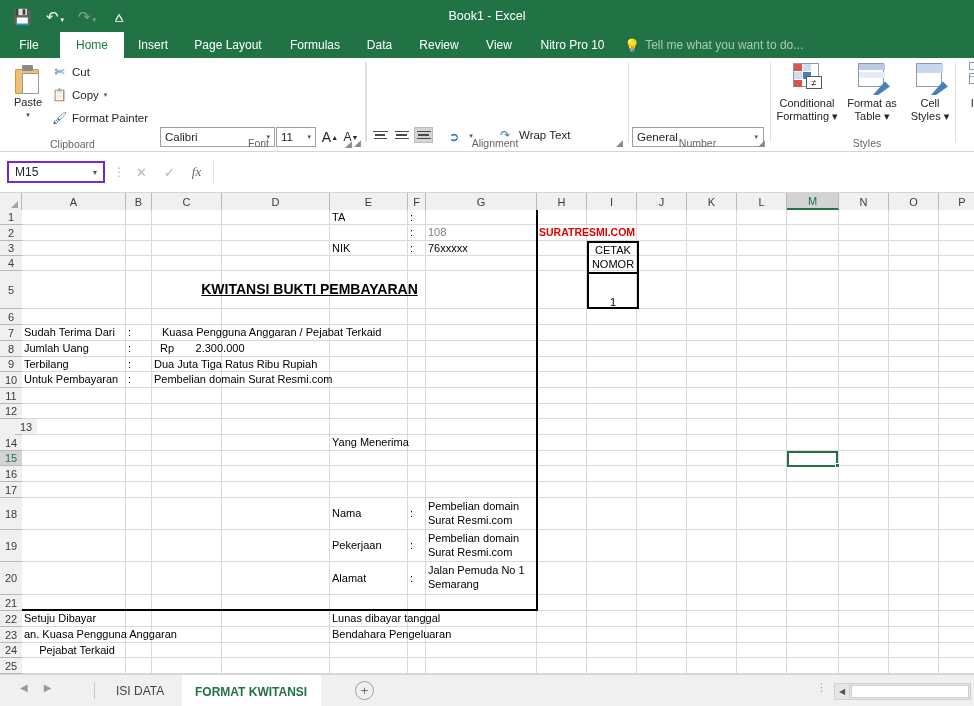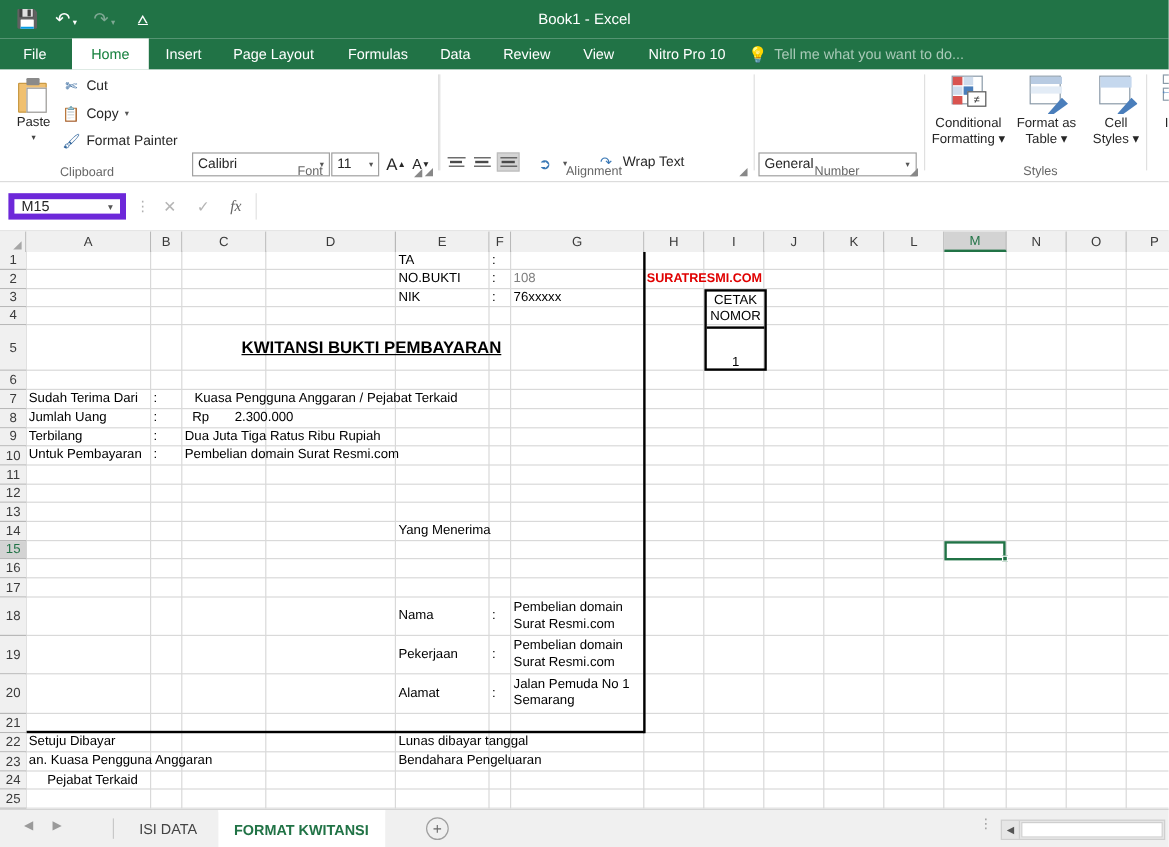--- a/index.html
+++ b/index.html
@@ -124,21 +124,21 @@
   .brush { position: absolute; right: -1px; bottom: -1px; width: 17px; height: 17px; }
 
   
   .fbar {
     position: absolute; left: 0; top: 152px; width: 974px; height: 41px;
     background: #ffffff; border-bottom: 1px solid #d4d4d4;
     display: flex; align-items: center;
   }
   .namebox {
     margin-left: 7px; width: 98px; height: 22px; background: #ffffff;
-    border: 5px solid #6d28d9; display: flex; align-items: center;
+    border: 2px solid #6d28d9; display: flex; align-items: center;
     padding-left: 6px; font-size: 12px; color: #262626; position: relative;
   }
   .namebox .car { position: absolute; right: 6px; font-size: 8px; color: #555; }
   .fb-sep { margin-left: 8px; color: #b0b0b0; font-size: 12px; letter-spacing: 0; }
   .fb-btns { display: flex; align-items: center; gap: 17px; margin-left: 11px; }
   .fb-btn { font-size: 13px; color: #b5b5b5; }
   .fb-btn.fx { font-style: italic; font-family: "Liberation Serif", serif; color: #666; font-size: 13px; }
   .fb-input { flex: 1; margin-left: 12px; margin-right: 6px; height: 22px; border-left: 1px solid #e2e2e2; }
 
   
@@ -543,21 +543,21 @@
       </div>
       <div class="rowcell" style="top: 162px; height: 16px;">
         <span>10</span>
       </div>
       <div class="rowcell" style="top: 178px; height: 16px;">
         <span>11</span>
       </div>
       <div class="rowcell" style="top: 194px; height: 15px;">
         <span>12</span>
       </div>
-      <div class="rowcell" style="top: 209px; height: 16px;">
+      <div class="rowcell" style="top: 209px; height: 16px; margin-left: 15px;">
         <span>13</span>
       </div>
       <div class="rowcell" style="top: 225px; height: 16px;">
         <span>14</span>
       </div>
       <div class="rowcell sel" style="top: 241px; height: 15px;">
         <span>15</span>
       </div>
       <div class="rowcell" style="top: 256px; height: 16px;">
         <span>16</span>
@@ -626,21 +626,20 @@
       <div class="vline" style="left: 564px; height: 464px;"></div>
       <div class="vline" style="left: 614px; height: 464px;"></div>
       <div class="vline" style="left: 664px; height: 464px;"></div>
       <div class="vline" style="left: 714px; height: 464px;"></div>
       <div class="vline" style="left: 764px; height: 464px;"></div>
       <div class="vline" style="left: 816px; height: 464px;"></div>
       <div class="vline" style="left: 866px; height: 464px;"></div>
       <div class="vline" style="left: 916px; height: 464px;"></div>
       <div class="cell" style="top: 0px; height: 14px; left: 308px; width: 280px;"><span>TA</span></div>
       <div class="cell" style="top: 0px; height: 14px; left: 386px; width: 18px;"><span>:</span></div>
-      <div class="cell" style="top: 15px; height: 15px; left: 308px; width: 280px;"><span>NO.BUKTI</span></div>
       <div class="cell" style="top: 15px; height: 15px; left: 386px; width: 18px;"><span>:</span></div>
       <div class="cell gray" style="top: 15px; height: 15px; left: 404px; width: 111px;"><span>108</span></div>
       <div class="cell red" style="top: 15px; height: 15px; left: 515px; width: 50px;"><span>SURATRESMI.COM</span></div>
       <div class="cell" style="top: 31px; height: 14px; left: 308px; width: 280px;"><span>NIK</span></div>
       <div class="cell" style="top: 31px; height: 14px; left: 386px; width: 18px;"><span>:</span></div>
       <div class="cell" style="top: 31px; height: 14px; left: 404px; width: 111px;"><span>76xxxxx</span></div>
       <div class="cell title ctr" style="top: 61px; height: 37px; left: 130px; width: 315px;"><span>KWITANSI BUKTI PEMBAYARAN</span></div>
       <div class="cell" style="top: 115px; height: 15px; left: 0px; width: 280px;"><span>Sudah Terima Dari</span></div>
       <div class="cell" style="top: 115px; height: 15px; left: 104px; width: 26px;"><span>:</span></div>
       <div class="cell" style="top: 115px; height: 15px; left: 138px; width: 280px;"><span>Kuasa Pengguna Anggaran / Pejabat Terkaid</span></div>

